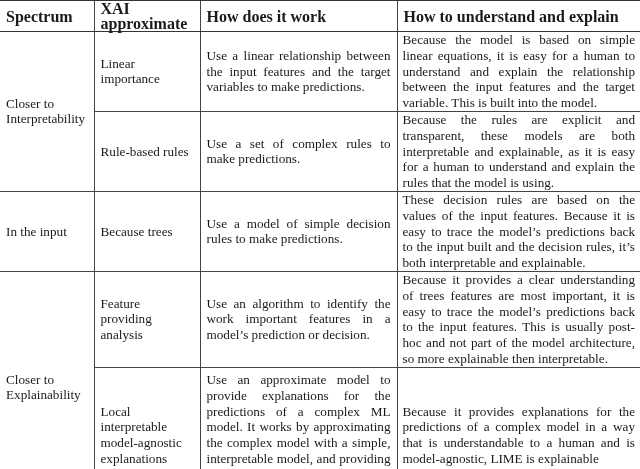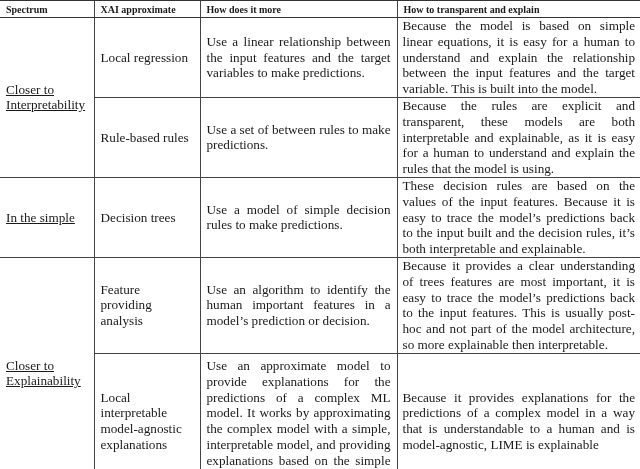--- a/index.html
+++ b/index.html
@@ -2,68 +2,68 @@
 <html><head>
 <meta charset="utf-8">
 <style>
   html, body { margin: 0; padding: 0; background: #ffffff; }
   body { width: 640px; height: 469px; overflow: hidden; position: relative;
          font-family: "Liberation Serif", "DejaVu Serif", serif; color: #1a1a1a; }
   table { position: absolute; left: 0; top: 0; width: 640px; border-collapse: collapse;
           table-layout: fixed; font-size: 13.2px; line-height: 15.8px; }
   col.c1 { width: 94px; } col.c2 { width: 106px; } col.c3 { width: 197px; } col.c4 { width: 243px; }
   th { font-weight: bold; text-align: left; padding: 0 6px; height: 16px; line-height: 15px;
-       border-top: 1.5px solid #333; border-bottom: 1.5px solid #333; font-size: 10px; }
+       border-top: 1.5px solid #333; border-bottom: 1.5px solid #333; font-size: 16px; }
   td { vertical-align: middle; padding: 0 6px; border-bottom: 1.2px solid #444; margin-top: 48px; }
   th + th, td.bl { border-left: 1.2px solid #444; }
   td.just { text-align: justify; text-align-last: left; }
-  td.spec { text-align: left; text-decoration: underline; }
+  td.spec { text-align: left; }
   tr.last td { border-bottom: 1.5px solid #333; }
   td.c4 { padding: 0 5px; }
 </style>
 </head>
 <body>
 
 <table>
   <colgroup>
       <col class="c1">
       <col class="c2">
       <col class="c3">
       <col class="c4">
     </colgroup>
   <thead>
     <tr>
       <th>Spectrum</th>
       <th>XAI approximate</th>
-      <th>How does it more</th>
-      <th>How to transparent and explain</th>
+      <th>How does it work</th>
+      <th>How to understand and explain</th>
     </tr>
   </thead>
   <tbody>
     <tr style="height:78px">
       <td rowspan="2" class="spec">Closer to Interpretability</td>
-      <td class="bl">Local regression</td>
+      <td class="bl">Linear importance</td>
       <td class="bl just">Use a linear relationship between the input features and the target variables to make predictions.</td>
       <td class="bl just c4">Because the model is based on simple linear equations, it is easy for a human to understand and explain the relationship between the input features and the target variable. This is built into the model.</td>
     </tr>
     <tr style="height:78px">
       <td class="bl just">Rule-based rules</td>
-      <td class="bl just">Use a set of between rules to make predictions.</td>
+      <td class="bl just">Use a set of complex rules to make predictions.</td>
       <td class="bl just c4">Because the rules are explicit and transparent, these models are both interpretable and explainable, as it is easy for a human to understand and explain the rules that the model is using.</td>
     </tr>
     <tr style="height:77px">
-      <td class="spec">In the simple</td>
-      <td class="bl">Decision trees</td>
+      <td class="spec">In the input</td>
+      <td class="bl">Because trees</td>
       <td class="bl just">Use a model of simple decision rules to make predictions.</td>
       <td class="bl just c4">These decision rules are based on the values of the input features. Because it is easy to trace the model’s predictions back to the input built and the decision rules, it’s both interpretable and explainable.</td>
     </tr>
     <tr style="height:82px">
       <td rowspan="2" class="spec">Closer to Explainability</td>
       <td class="bl just">Feature providing analysis</td>
-      <td class="bl just">Use an algorithm to identify the human important features in a model’s prediction or decision.</td>
+      <td class="bl just">Use an algorithm to identify the work important features in a model’s prediction or decision.</td>
       <td class="bl just c4">Because it provides a clear understanding of trees features are most important, it is easy to trace the model’s predictions back to the input features. This is usually post-hoc and not part of the model architecture, so more explainable then interpretable.</td>
     </tr>
     <tr class="last" style="height:136px">
       <td class="bl just">Local interpretable model-agnostic explanations</td>
       <td class="bl just">Use an approximate model to provide explanations for the predictions of a complex ML model. It works by approximating the complex model with a simple, interpretable model, and providing explanations based on the simple model.</td>
       <td class="bl just c4">Because it provides explanations for the predictions of a complex model in a way that is understandable to a human and is model-agnostic, LIME is explainable</td>
     </tr>
   </tbody>
 </table>
 

